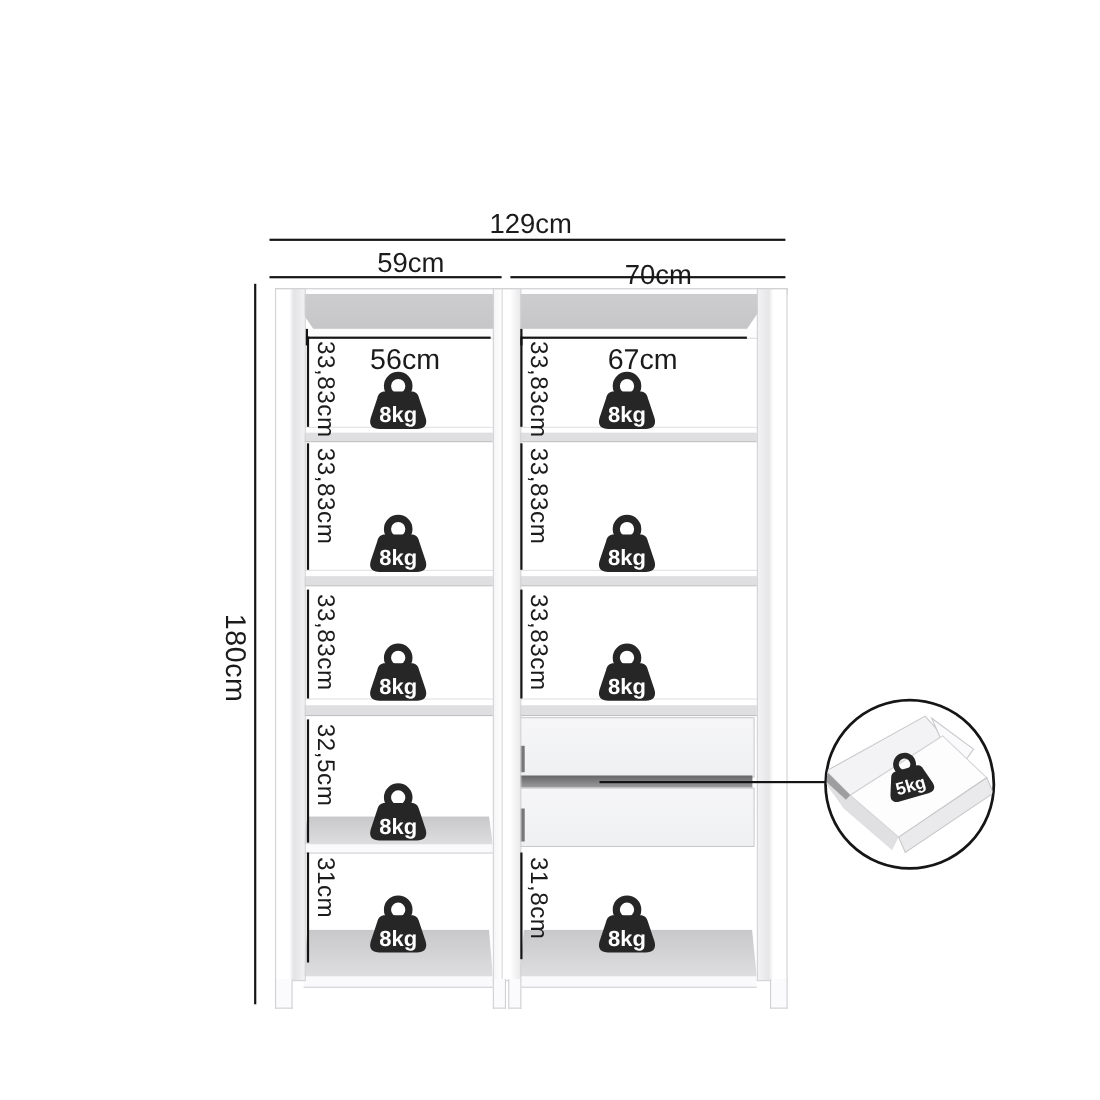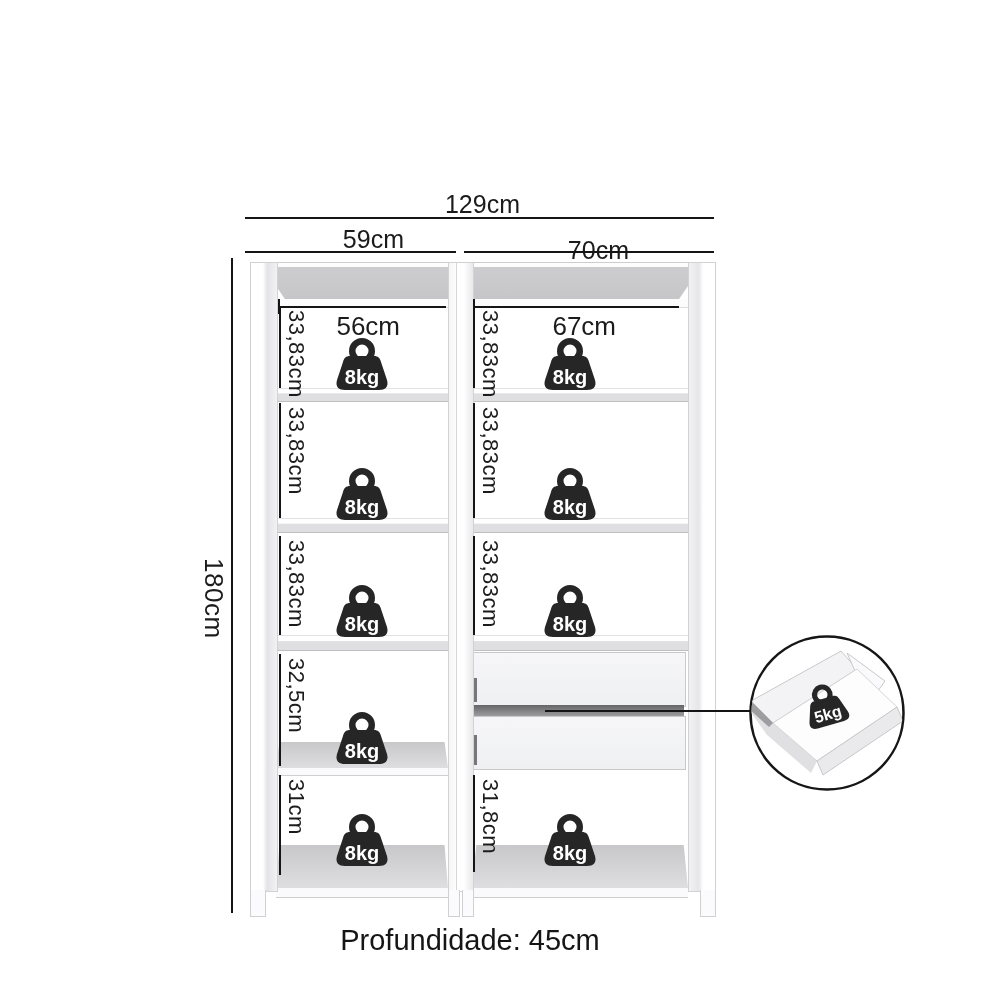--- a/index.html
+++ b/index.html
@@ -191,15 +191,14 @@
       <polygon points="26,90 110,36 150,74 70,128" fill="#fdfdfe" stroke="#d4d4d6" stroke-width="1"></polygon>
       <polygon points="70,128 150,74 156,88 76,142" fill="#eaeaec" stroke="#c8c8ca" stroke-width="1"></polygon>
       <polygon points="4,68 26,90 22,94 0,74" fill="#9e9ea0"></polygon>
       <g transform="translate(51,51) scale(0.8) rotate(-16 34 26)">
         <use href="#kbshape"></use>
         <text class="kbt" x="34" y="45" text-anchor="middle">5kg</text>
       </g>
     </g>
   </svg>
 
-  <div class="abs footer-text" style="left:320px;top:924px;width:300px">Profundidade: 45cm</div>
 
 </div>
 
 </body></html>

